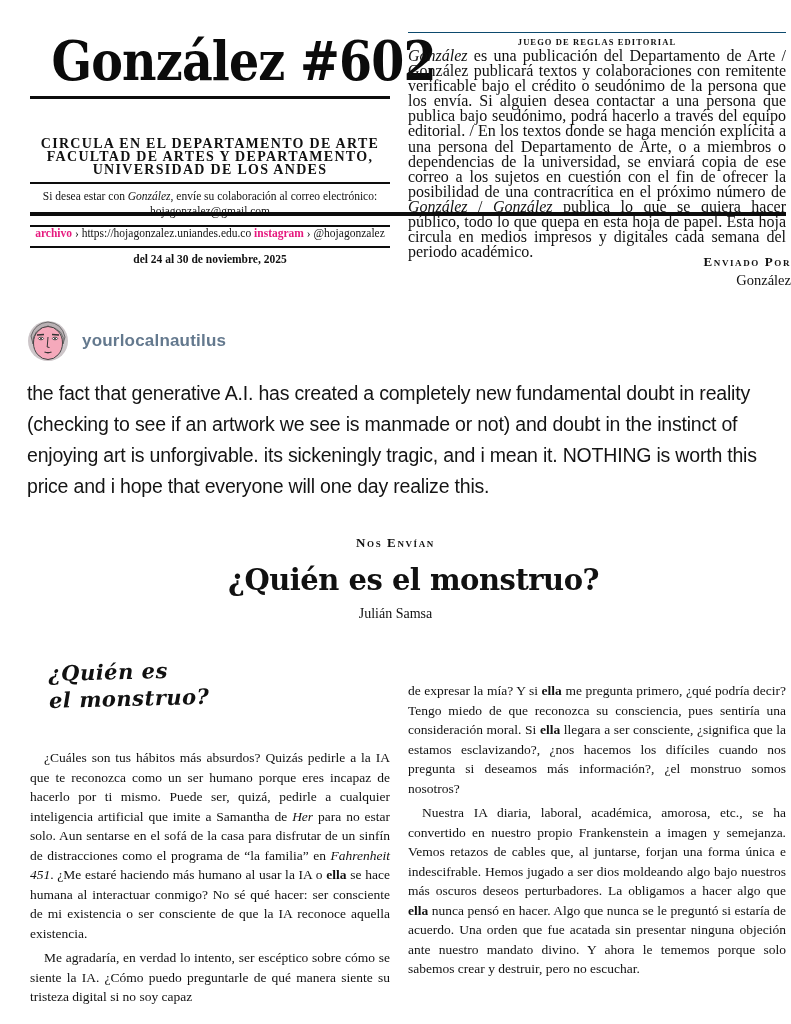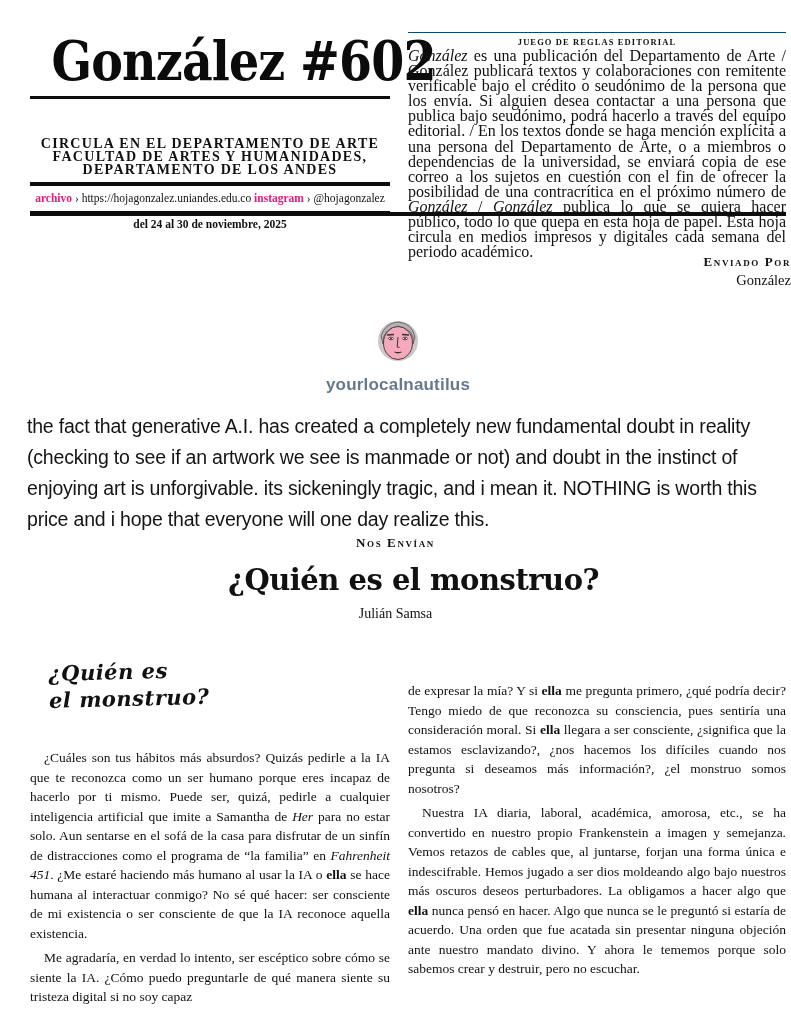--- a/index.html
+++ b/index.html
@@ -13,38 +13,38 @@
   .masthead-title {
     font-family:"DejaVu Serif", serif; font-weight:bold; font-size:54px;
     line-height:70px; height:70px; text-align:center; white-space:nowrap;
     transform:scaleX(0.88); transform-origin:center; letter-spacing:-1px; color:#0b0b0b;
   }
   .rule3 { border-top:3px solid #0d0d0d; }
   .rule2 { border-top:2px solid #0d0d0d; }
   .circ { padding:6px 0 6px 0; text-align:center; font-family:"Liberation Serif",serif;
     font-weight:bold; font-size:14px; letter-spacing:1.3px; line-height:13px;margin-top:32px; }
   .submit { padding:5px 0 6px 0; text-align:center; font-size:11.5px; line-height:15px; }
-  .links-row { padding:6px 0 6px 0; text-align:center; font-size:11.5px; line-height:13px; }
+  .links-row { padding:0 0 6px 0; text-align:center; font-size:11.5px; line-height:13px; }
   .accent { font-weight:bold; }
   .sep { color:#111; }
   .date-row { padding:5px 0 5px 0; text-align:center; font-weight:bold; font-size:11.5px; line-height:13px; }
   
   .editorial { position:absolute; left:408px; top:32px; width:378px; border-top:1px solid #0c4a6e; padding-top:3px; }
   .editorial-title { text-align:center; font-weight:bold; font-size:8.5px; letter-spacing:1.1px; line-height:12px; }
   .editorial-body { font-size:16px; line-height:15.1px; text-align:justify; hyphens:auto; -webkit-hyphens:auto; }
   
   .page-rule { position:absolute; left:30px; width:756px; top:212px; height:3px;
     border-top:3px solid #0d0d0d; border-bottom:1px solid #0d0d0d; }
   
   .enviado { position:absolute; left:0; top:254px; width:100%; text-align:right; }
   .enviado-label { font-variant:small-caps; letter-spacing:1.6px; font-weight:600; font-size:13px; }
   .enviado-name { font-size:14.5px; margin-top:2px; }
   
   .post { position:absolute; left:27px; top:320px; width:742px; font-family:"Liberation Sans", sans-serif; }
-  .post-head { display:flex; align-items:center; gap:13px;flex-direction:column; }
+  .post-head { display:flex; align-items:center; gap:13px; }
   .avatar { width:42px; height:42px; border-radius:50%; overflow:hidden; flex:0 0 auto; }
   .username { font-size:17px; font-weight:bold; color:#64798e; letter-spacing:0.2px; }
   .post-body { margin-top:16px; font-size:19.5px; line-height:31px; color:#141414; letter-spacing:-0.2px; }
   
   .section-head { position:absolute; left:0; top:535px; width:100%; text-align:center; }
   .section-label { font-variant:small-caps; letter-spacing:1.6px; font-weight:600; font-size:13px; }
   .article-title { font-family:"DejaVu Serif", serif; font-weight:bold; font-size:29px; margin-top:12px; letter-spacing:-0.5px;margin-left:36px; }
   .article-byline { font-size:14px; margin-top:9px; }
   
   .columns { position:absolute; left:30px; top:660px; width:756px; display:flex; gap:18px; }
@@ -63,23 +63,27 @@
 </head>
 <body>
 
 <div class="page">
 
   <div class="masthead">
     <div class="masthead-title">González #602</div>
     <div class="rule3"></div>
     <div class="circ">
       <div>CIRCULA EN EL DEPARTAMENTO DE ARTE</div>
-      <div>FACULTAD DE ARTES Y HUMANIDADES, DEPARTAMENTO DE LOS ANDES</div>
+      <div>FACULTAD DE ARTES Y DEPARTAMENTO, UNIVERSIDAD DE LOS ANDES</div>
     </div>
     <div class="rule2"></div>
+    <div class="submit">
+      <div><span>Si desea estar con </span><span style="font-style: italic;">González</span><span>, envíe su colaboración al correo electrónico:</span></div>
+      <div>hojagonzalez@gmail.com</div>
+    </div>
     <div class="rule2"></div>
     <div class="links-row">
       <span class="accent" style="color:#e6197e">archivo</span>
       <span class="sep">›</span>
       <span>https://hojagonzalez.uniandes.edu.co</span>
       <span class="accent" style="color:#e6197e">instagram</span>
       <span class="sep">›</span>
       <span>@hojagonzalez</span>
     </div>
     <div class="rule2"></div>

